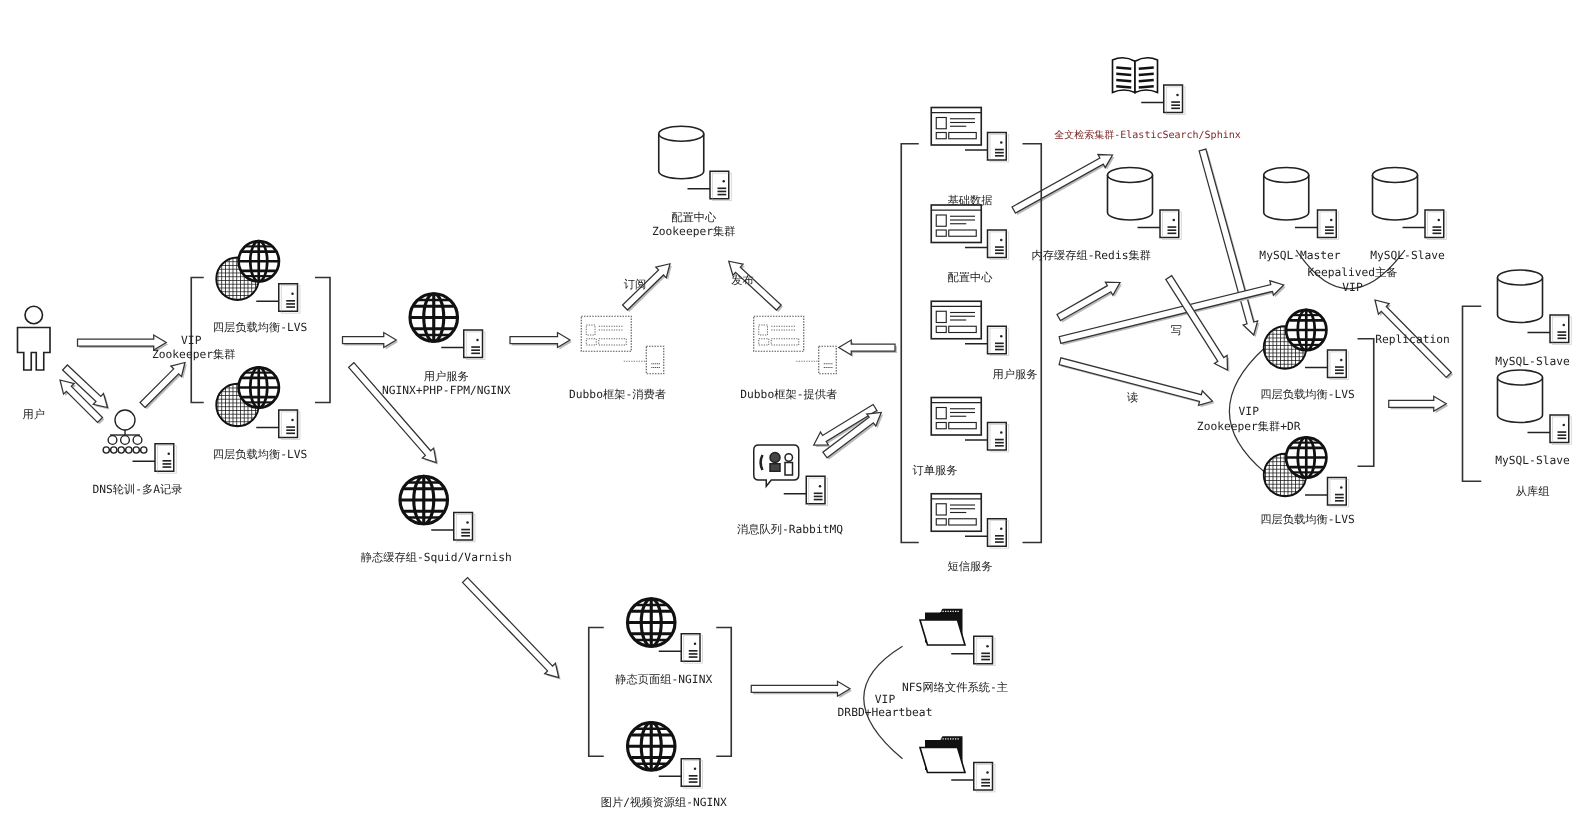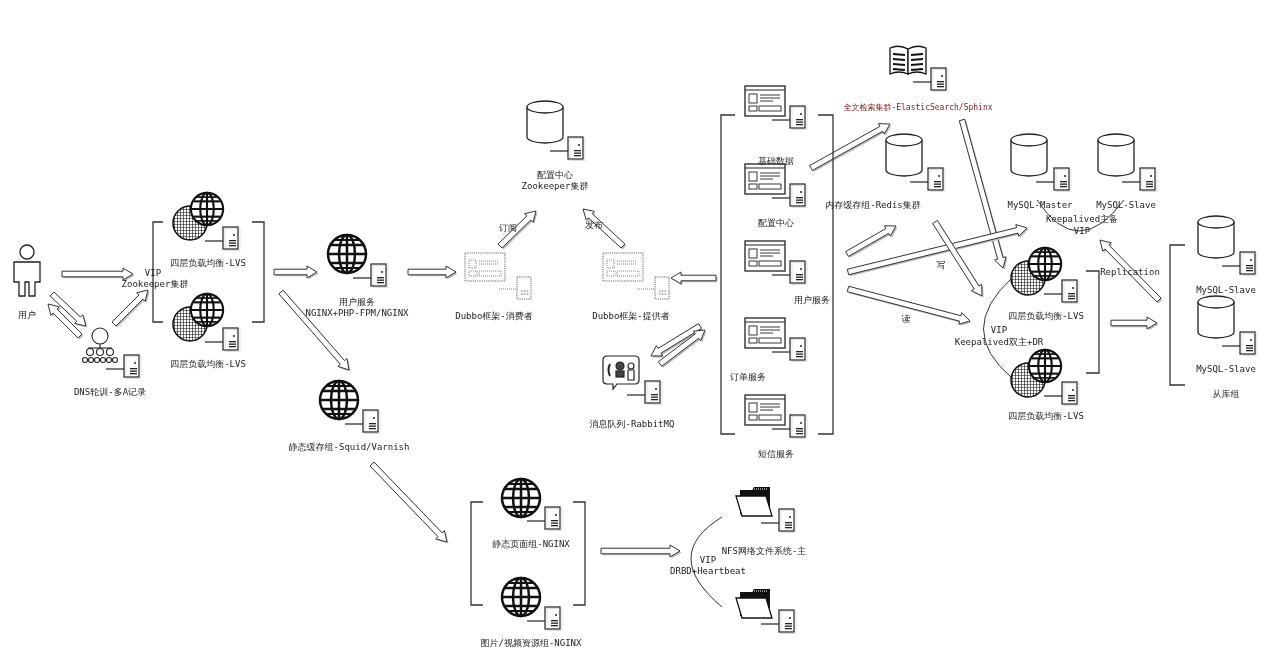--- a/index.html
+++ b/index.html
@@ -284,21 +284,21 @@
   <g transform="translate(736,490)">
       <use href="#folder"></use>
     </g>
   <use href="#srv" x="779" y="509"></use>
   <g transform="translate(736,592)">
       <use href="#folder"></use>
     </g>
   <use href="#srv" x="779" y="610"></use>
 </svg>
 
-<div class="lbl" style="left:27px;top:310px">用户</div>
+<div class="lbl" style="left:27px;top:327px">用户</div>
 <div class="lbl" style="left:110px;top:387px">DNS轮训-多A记录</div>
 <div class="lbl" style="left:208px;top:258px">四层负载均衡-LVS</div>
 <div class="lbl" style="left:208px;top:359px">四层负载均衡-LVS</div>
 <div class="lbl" style="left:153px;top:268px">VIP</div>
 <div class="lbl" style="left:155px;top:279px">Zookeeper集群</div>
 
 <div class="lbl" style="left:357px;top:297px">用户服务</div>
 <div class="lbl" style="left:357px;top:308px">NGINX+PHP-FPM/NGINX</div>
 <div class="lbl" style="left:349px;top:442px">静态缓存组-Squid/Varnish</div>
 
@@ -322,21 +322,21 @@
 <div class="lbl" style="left:873px;top:200px">内存缓存组-Redis集群</div>
 <div class="lbl" style="left:1040px;top:200px">MySQL-Master</div>
 <div class="lbl" style="left:1126px;top:200px">MySQL-Slave</div>
 <div class="lbl" style="left:1082px;top:214px">Keepalived主备</div>
 <div class="lbl" style="left:1082px;top:226px">VIP</div>
 <div class="lbl" style="left:941px;top:260px">写</div>
 <div class="lbl" style="left:906px;top:314px">读</div>
 <div class="lbl" style="left:1046px;top:311px">四层负载均衡-LVS</div>
 <div class="lbl" style="left:1046px;top:411px">四层负载均衡-LVS</div>
 <div class="lbl" style="left:999px;top:325px">VIP</div>
-<div class="lbl" style="left:999px;top:337px">Keepalived双主+DR</div>
+<div class="lbl" style="left:999px;top:337px">Zookeeper集群+DR</div>
 <div class="lbl" style="left:1130px;top:267px">Replication</div>
 <div class="lbl" style="left:1226px;top:285px">MySQL-Slave</div>
 <div class="lbl" style="left:1226px;top:364px">MySQL-Slave</div>
 <div class="lbl" style="left:1226px;top:389px">从库组</div>
 
 <div class="lbl" style="left:531px;top:539px">静态页面组-NGINX</div>
 <div class="lbl" style="left:531px;top:638px">图片/视频资源组-NGINX</div>
 <div class="lbl" style="left:764px;top:546px">NFS网络文件系统-主</div>
 <div class="lbl" style="left:764px;top:666px">NFS网络文件系统-备</div>
 <div class="lbl" style="left:708px;top:555px">VIP</div>

